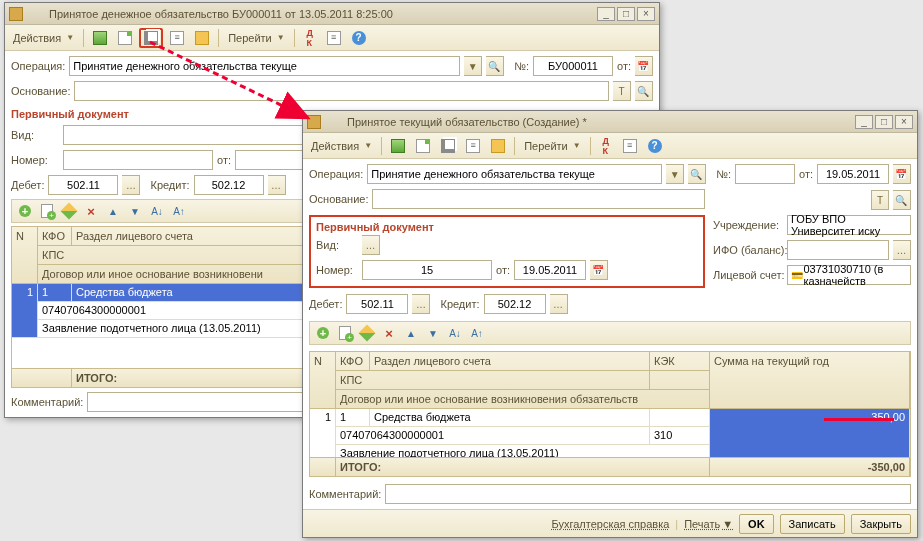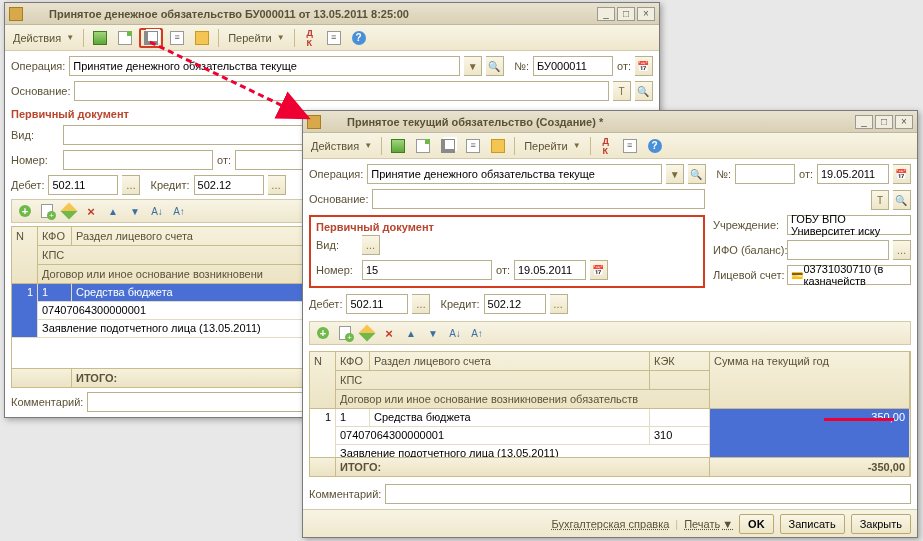--- a/index.html
+++ b/index.html
@@ -1,21 +1,21 @@
 <!DOCTYPE html>
 <html><head>
 <meta charset="utf-8">
 <style>
 * { box-sizing: border-box; margin: 0; padding: 0; font-family: Tahoma, Arial, sans-serif; font-size: 11px; }
 body { background: #e8e8e8; width: 923px; height: 541px; position: relative; overflow: hidden; }
 
 .window { position: absolute; background: #fff; border: 1px solid #7a7a7a; box-shadow: 2px 2px 6px rgba(0,0,0,.3); display: flex; flex-direction: column; }
 .titlebar { background: linear-gradient(#e8e2cf,#d9d0b5); height: 22px; display: flex; align-items: center; padding: 0 4px; border-bottom: 1px solid #bdb79e; }
 .titlebar .ticon { width: 14px; height: 14px; background: #d8a94a; border: 1px solid #a87d20; margin-right: 5px; }
-.titlebar .ttext { flex: 1; color: #5b5135; font-weight: bold; padding-left: 21px; }
+.titlebar .ttext { flex: 1; color: #5b5135; font-weight: normal; padding-left: 21px; }
 .titlebar .winbtns { display: flex; gap: 2px; }
 .titlebar .wb { width: 18px; height: 14px; border: 1px solid #999; background: #f2eedf; display: flex; align-items: center; justify-content: center; font-size: 10px; color: #555; cursor: pointer; }
 
 .toolbar { background: linear-gradient(#f8f4e4,#efe8ce); height: 26px; display: flex; align-items: center; padding: 0 4px; gap: 3px; border-bottom: 1px solid #d3caab; }
 .tbtn { height: 20px; min-width: 20px; padding: 0 3px; border: 1px solid transparent; display: flex; align-items: center; justify-content: center; cursor: pointer; border-radius: 2px; }
 .tbtn.lbl { gap: 3px; }
 .tbtn .arr { font-size: 8px; color: #7a6c3a; margin-left: 2px; }
 .tsep { width: 1px; height: 18px; background: #c9bc8a; margin: 0 2px; }
 .ico { width: 14px; height: 14px; display: inline-block; }
 .ic-green { background: linear-gradient(#9fd67a,#5fa63a); border: 1px solid #3f7d20; }
@@ -24,21 +24,21 @@
 .ic-copy { background: #fff; border: 1px solid #8a8a8a; box-shadow: 2px -2px 0 #fff, 2px -2px 0 1px #8a8a8a inset; }
 .ic-list { background: #fff; border: 1px solid #999; }
 .ic-list::before { content: "≡"; display: block; font-size: 9px; color: #666; text-align: center; }
 .ic-dk { color: #c0392b; font-size: 9px; font-weight: bold; }
 .ic-help { width: 14px; height: 14px; border-radius: 50%; background: #4a90d9; color: #fff; font-weight: bold; font-size: 10px; display: flex; align-items: center; justify-content: center; }
 
 .body { flex: 1; background: #fff; padding: 4px 6px; overflow: hidden; display: flex; flex-direction: column; gap: 3px; }
 .row { display: flex; align-items: center; gap: 4px; min-height: 22px; }
 .lbl { color: #5b5135; white-space: nowrap; }
 .fld { height: 20px; border: 1px solid #b9b08d; background: #fff; padding: 0 3px; display: flex; align-items: center; flex: 1; min-width: 0; }
-.fld.short { flex: 0 0 auto; }
+.fld.short { flex: 0 0 auto; justify-content: center; }
 .ibtn { width: 18px; height: 20px; border: 1px solid #b9b08d; border-left: none; background: linear-gradient(#faf6e6,#eee6c9); display: flex; align-items: center; justify-content: center; cursor: pointer; font-size: 10px; color: #7a6c3a; }
 .section-title { color: #b8452c; font-weight: bold; padding: 3px 0 1px; }
 .prim-box { border: 2px solid #d43b1f; padding: 3px 5px 5px; margin: 2px 0; }
 .prim-box .section-title { margin-top: -2px; }
 
 .minitb { background: linear-gradient(#f8f4e4,#efe8ce); height: 24px; display: flex; align-items: center; padding: 0 4px; gap: 4px; border: 1px solid #d3caab; }
 .mb { width: 18px; height: 18px; display: flex; align-items: center; justify-content: center; border: 1px solid transparent; cursor: pointer; border-radius: 2px; }
 .ic-plus { width: 12px; height: 12px; border-radius: 50%; background: #6fb84a; color: #fff; font-weight: bold; font-size: 11px; display: flex; align-items: center; justify-content: center; line-height: 1; }
 .ic-plusdoc { background: #fff; border: 1px solid #999; width: 12px; height: 14px; position: relative; }
 .ic-plusdoc::after { content: "+"; position: absolute; right: -4px; bottom: -3px; width: 9px; height: 9px; background: #6fb84a; color: #fff; border-radius: 50%; font-size: 8px; text-align: center; line-height: 9px; }

